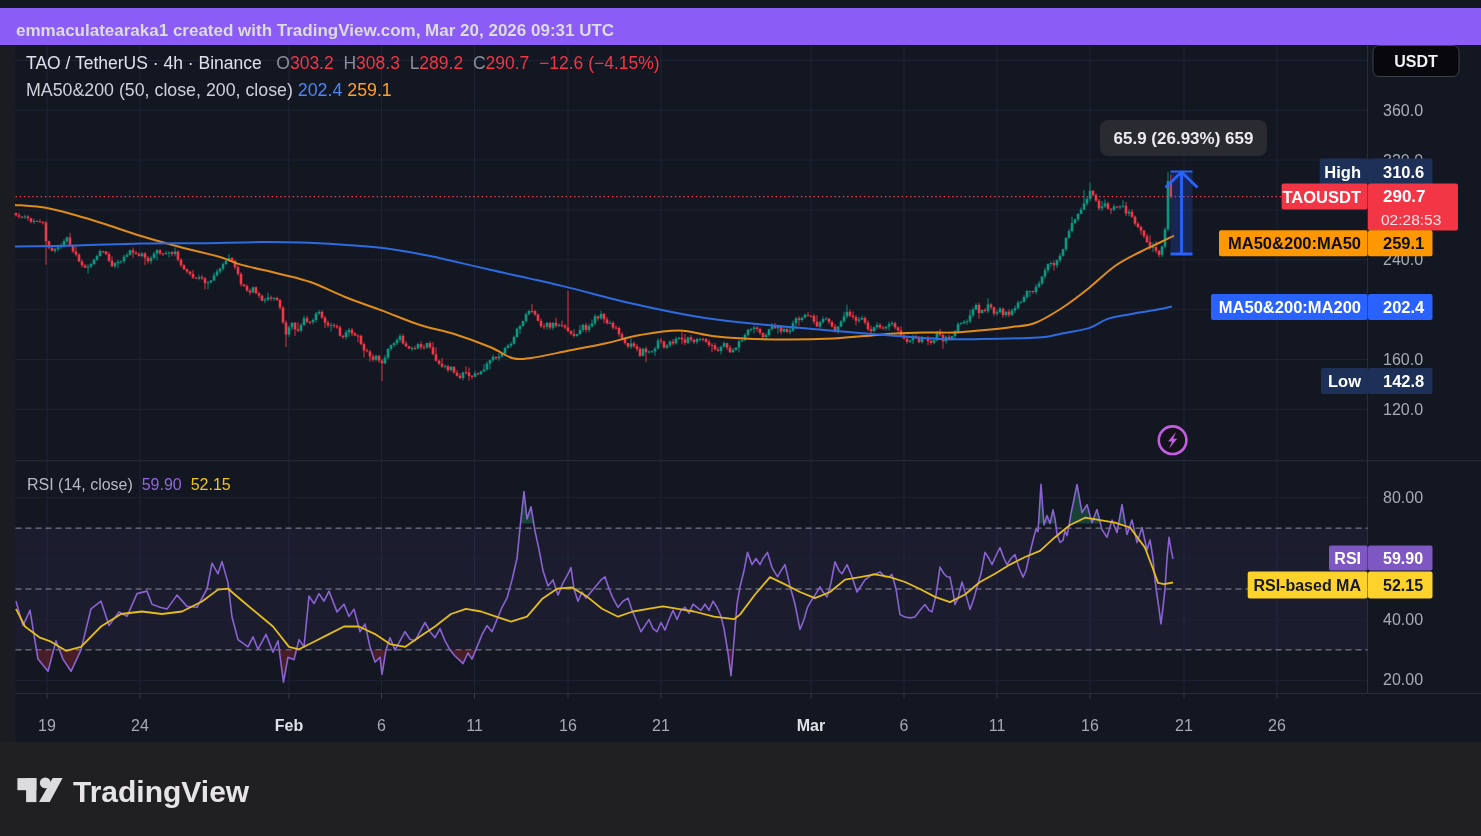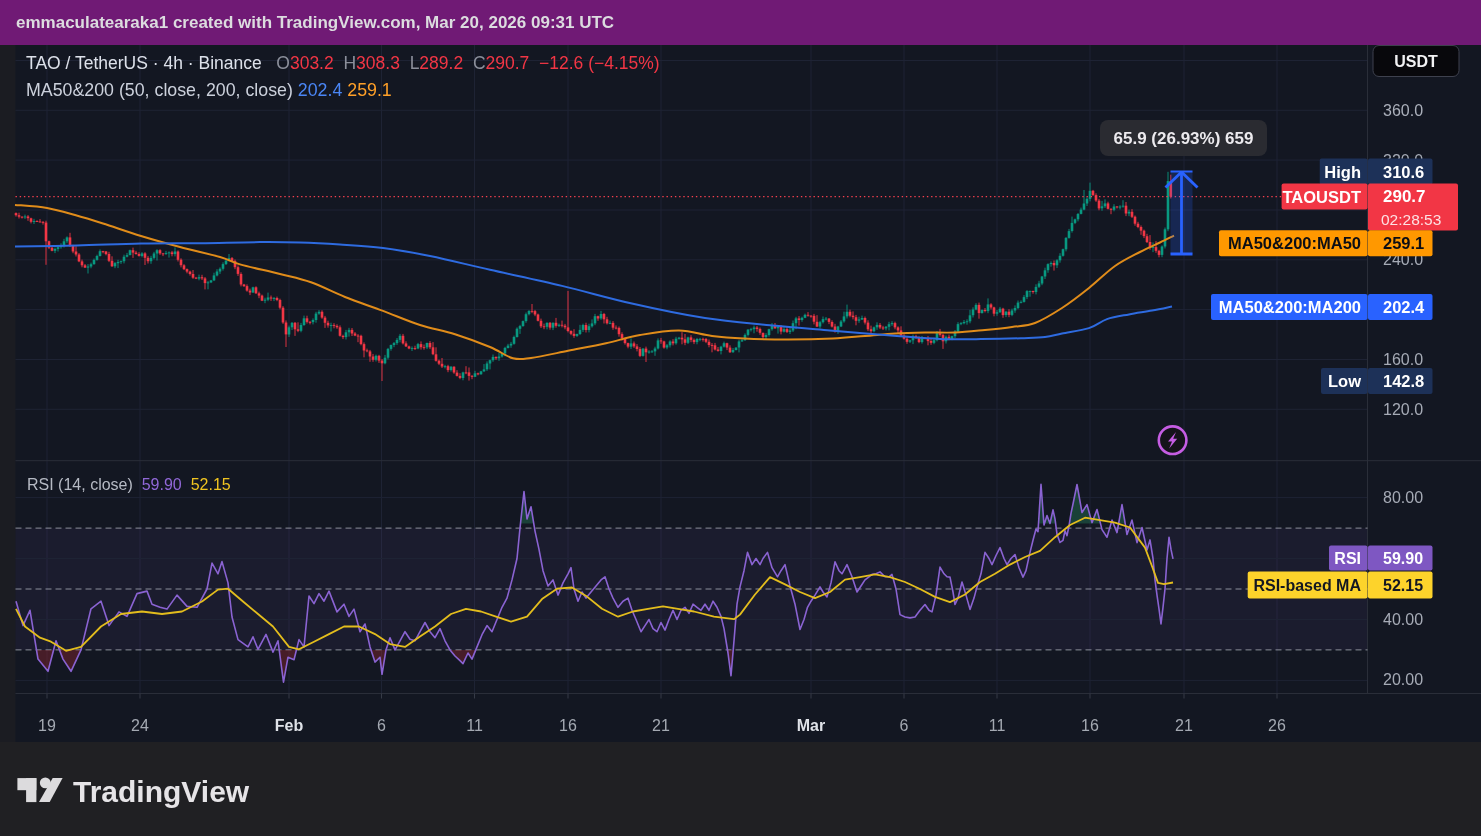--- a/index.html
+++ b/index.html
@@ -1,16 +1,16 @@
 <!DOCTYPE html>
 <html><head><meta charset="utf-8"><title>TAOUSDT</title>
 <style>
   html,body{margin:0;padding:0;background:#131722;}
   body{width:1481px;height:836px;position:relative;overflow:hidden;font-family:"Liberation Sans",sans-serif;}
-  .hdr{position:absolute;left:0;top:0;width:100%;height:45px;background:#701a75;}
+  .hdr{position:absolute;left:0;top:8px;width:100%;height:45px;background:#8b5cf6;}
   .hdr span{position:absolute;left:16px;top:13px;font-size:17px;font-weight:bold;color:#dcdcdf;white-space:pre;}
   .ftr{position:absolute;left:0;top:742px;width:100%;height:94px;background:#202023;}
 </style></head>
 <body>
 <div class="hdr">
     <span>emmaculatearaka1 created with TradingView.com, Mar 20, 2026 09:31 UTC</span>
   </div>
 <svg width="1481" height="697" viewBox="0 0 1481 697" style="position:absolute;left:0;top:45px;" font-family="Liberation Sans, sans-serif">
 <rect x="0" y="0" width="1481" height="697" fill="#131722"></rect>
 <rect x="0" y="0" width="15.5" height="697.0" fill="#1b1c22"></rect>

